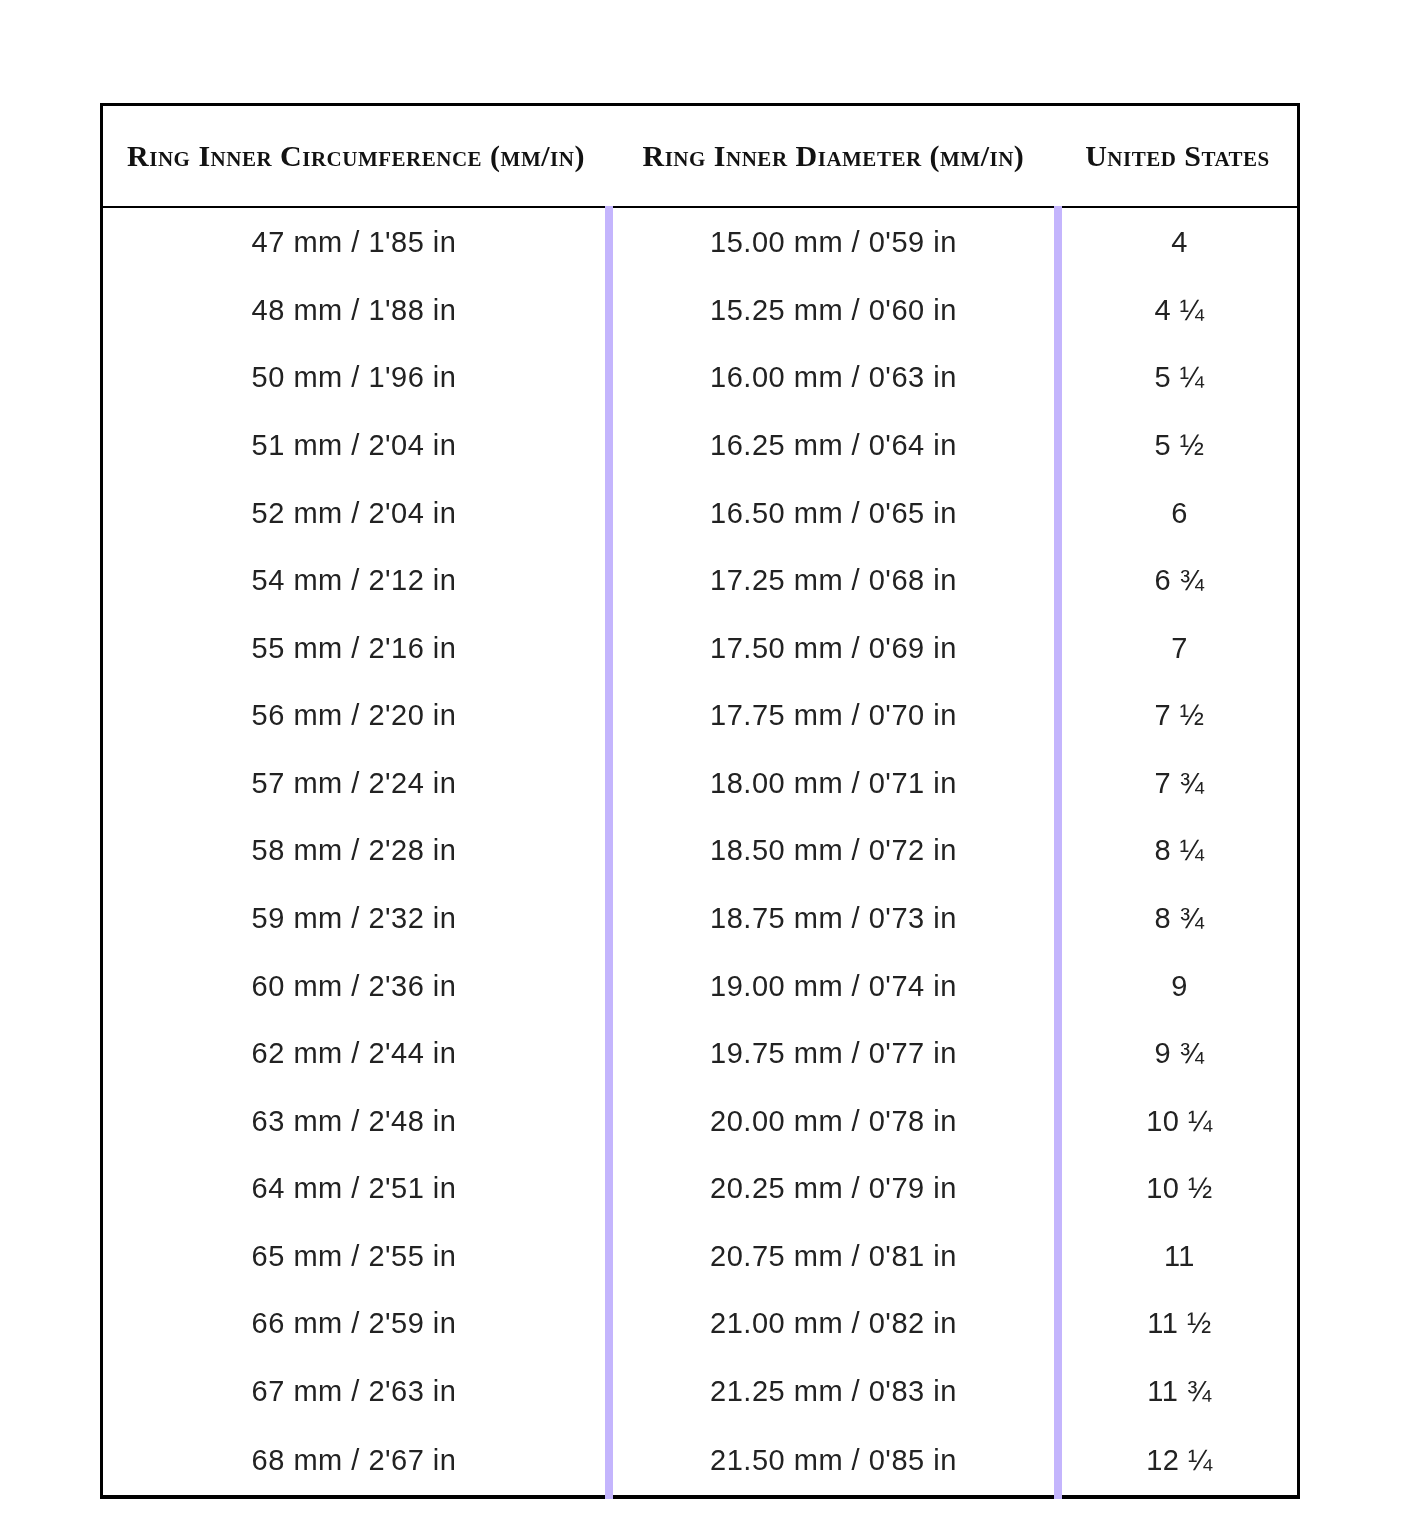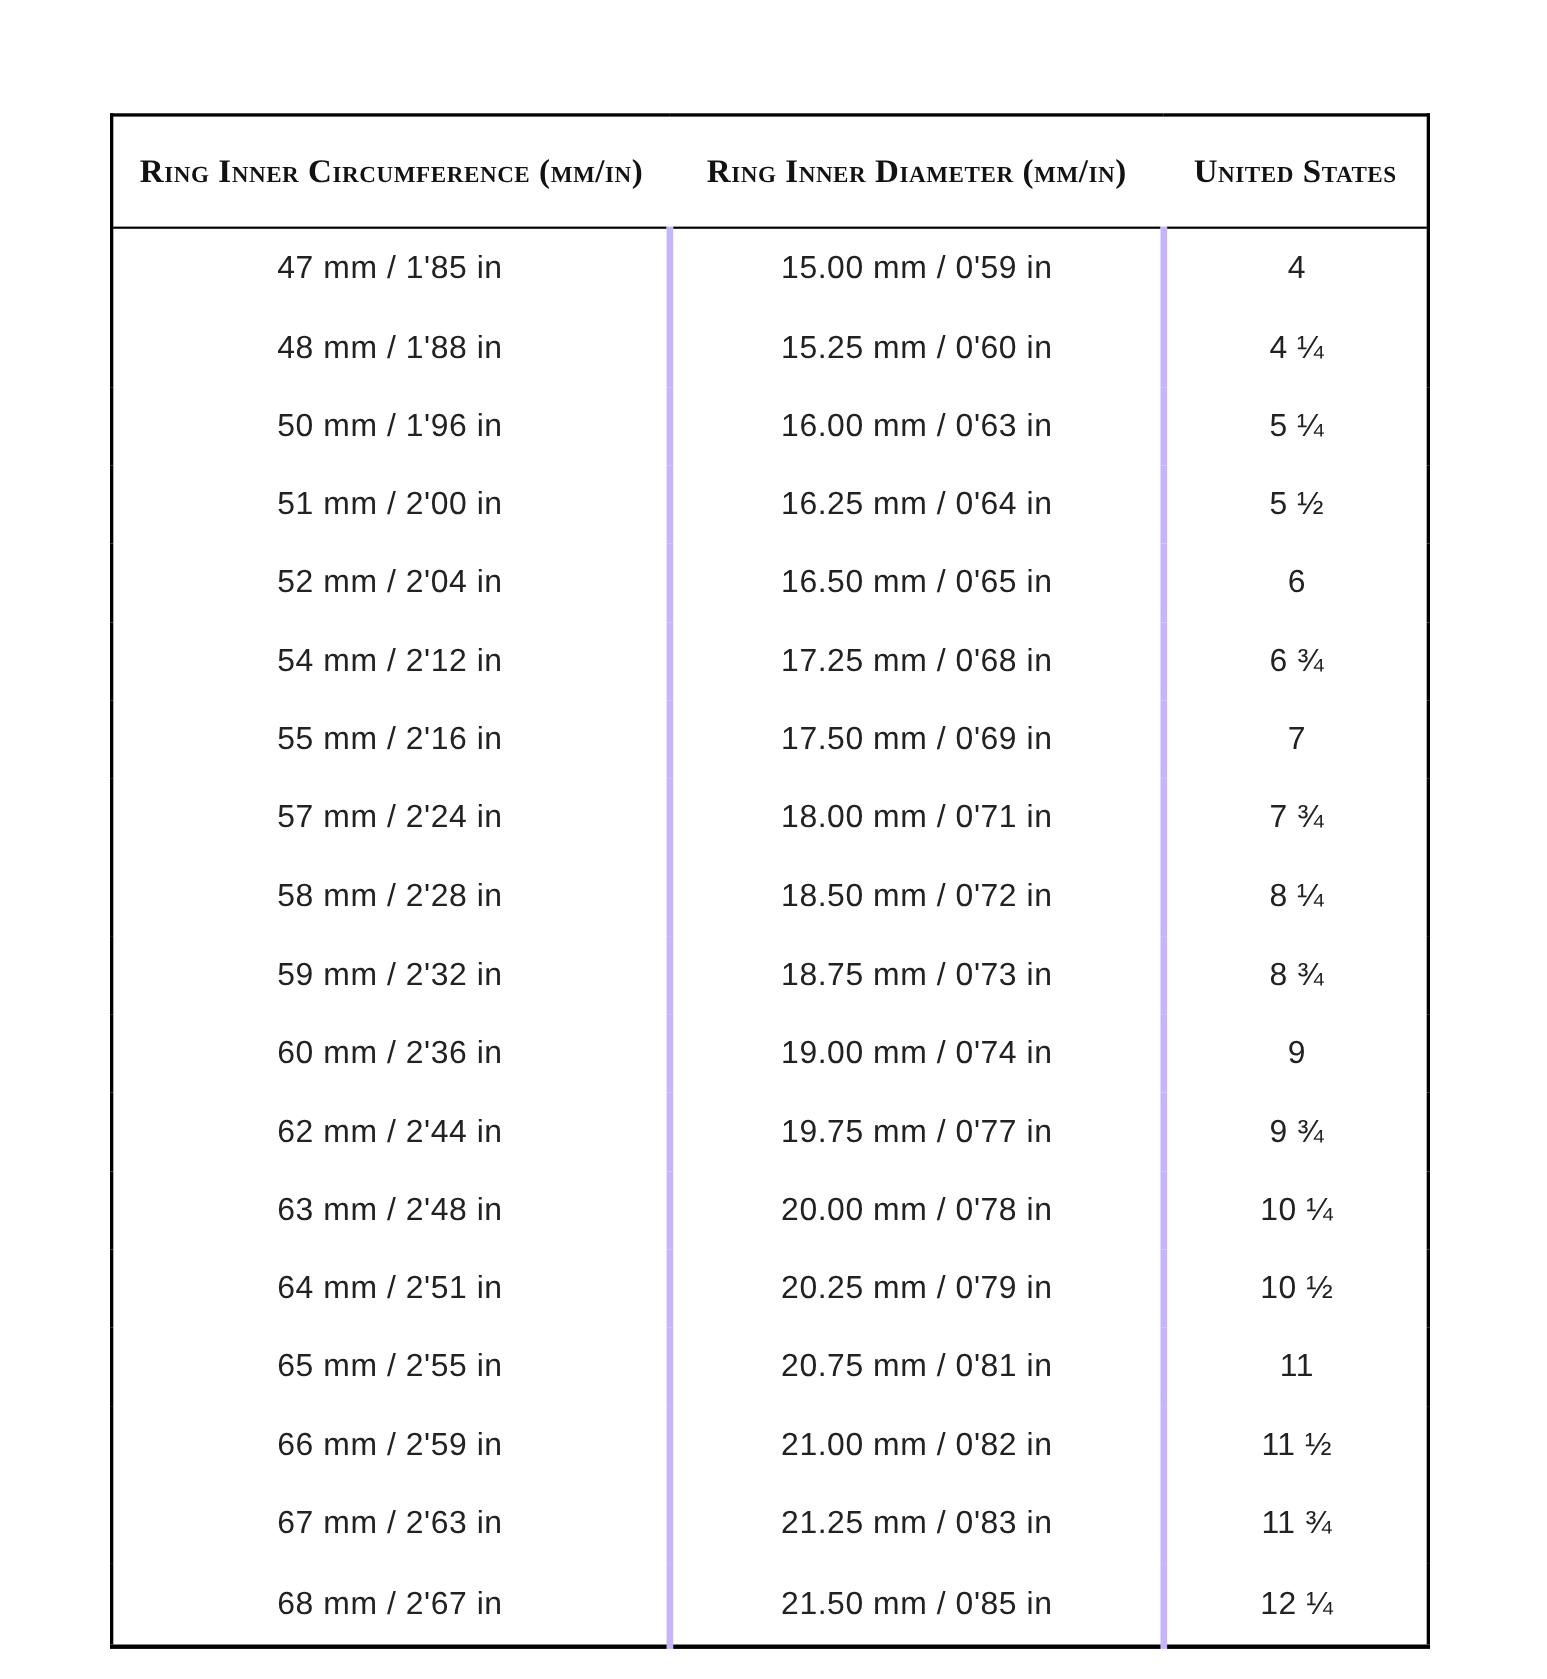--- a/index.html
+++ b/index.html
@@ -50,21 +50,21 @@
   tbody td {
     text-align: center;
     vertical-align: middle;
     font-size: 29px;
     font-weight: 400;
     letter-spacing: 0.5px;
     color: #222222;
     padding: 0;
   }
   tbody td + td {
-    border-left: 6px solid #c4b5fd;
+    border-left: 8px solid #c4b5fd;
   }
 </style>
 </head>
 <body>
 
 <div class="chart-wrap">
   <table class="size-table">
     <colgroup>
       <col class="col-circ">
       <col class="col-diam">
@@ -87,38 +87,43 @@
           <td>48 mm / 1'88 in</td>
           <td>15.25 mm / 0'60 in</td>
           <td>4 ¼</td>
         </tr>
         <tr>
           <td>50 mm / 1'96 in</td>
           <td>16.00 mm / 0'63 in</td>
           <td>5 ¼</td>
         </tr>
         <tr>
-          <td>51 mm / 2'00 in</td>
+          <td>51 mm / 2'04 in</td>
           <td>16.25 mm / 0'64 in</td>
           <td>5 ½</td>
         </tr>
         <tr>
           <td>52 mm / 2'04 in</td>
           <td>16.50 mm / 0'65 in</td>
           <td>6</td>
         </tr>
         <tr>
           <td>54 mm / 2'12 in</td>
           <td>17.25 mm / 0'68 in</td>
           <td>6 ¾</td>
         </tr>
         <tr>
           <td>55 mm / 2'16 in</td>
           <td>17.50 mm / 0'69 in</td>
           <td>7</td>
+        </tr>
+        <tr>
+          <td>56 mm / 2'20 in</td>
+          <td>17.75 mm / 0'70 in</td>
+          <td>7 ½</td>
         </tr>
         <tr>
           <td>57 mm / 2'24 in</td>
           <td>18.00 mm / 0'71 in</td>
           <td>7 ¾</td>
         </tr>
         <tr>
           <td>58 mm / 2'28 in</td>
           <td>18.50 mm / 0'72 in</td>
           <td>8 ¼</td>

